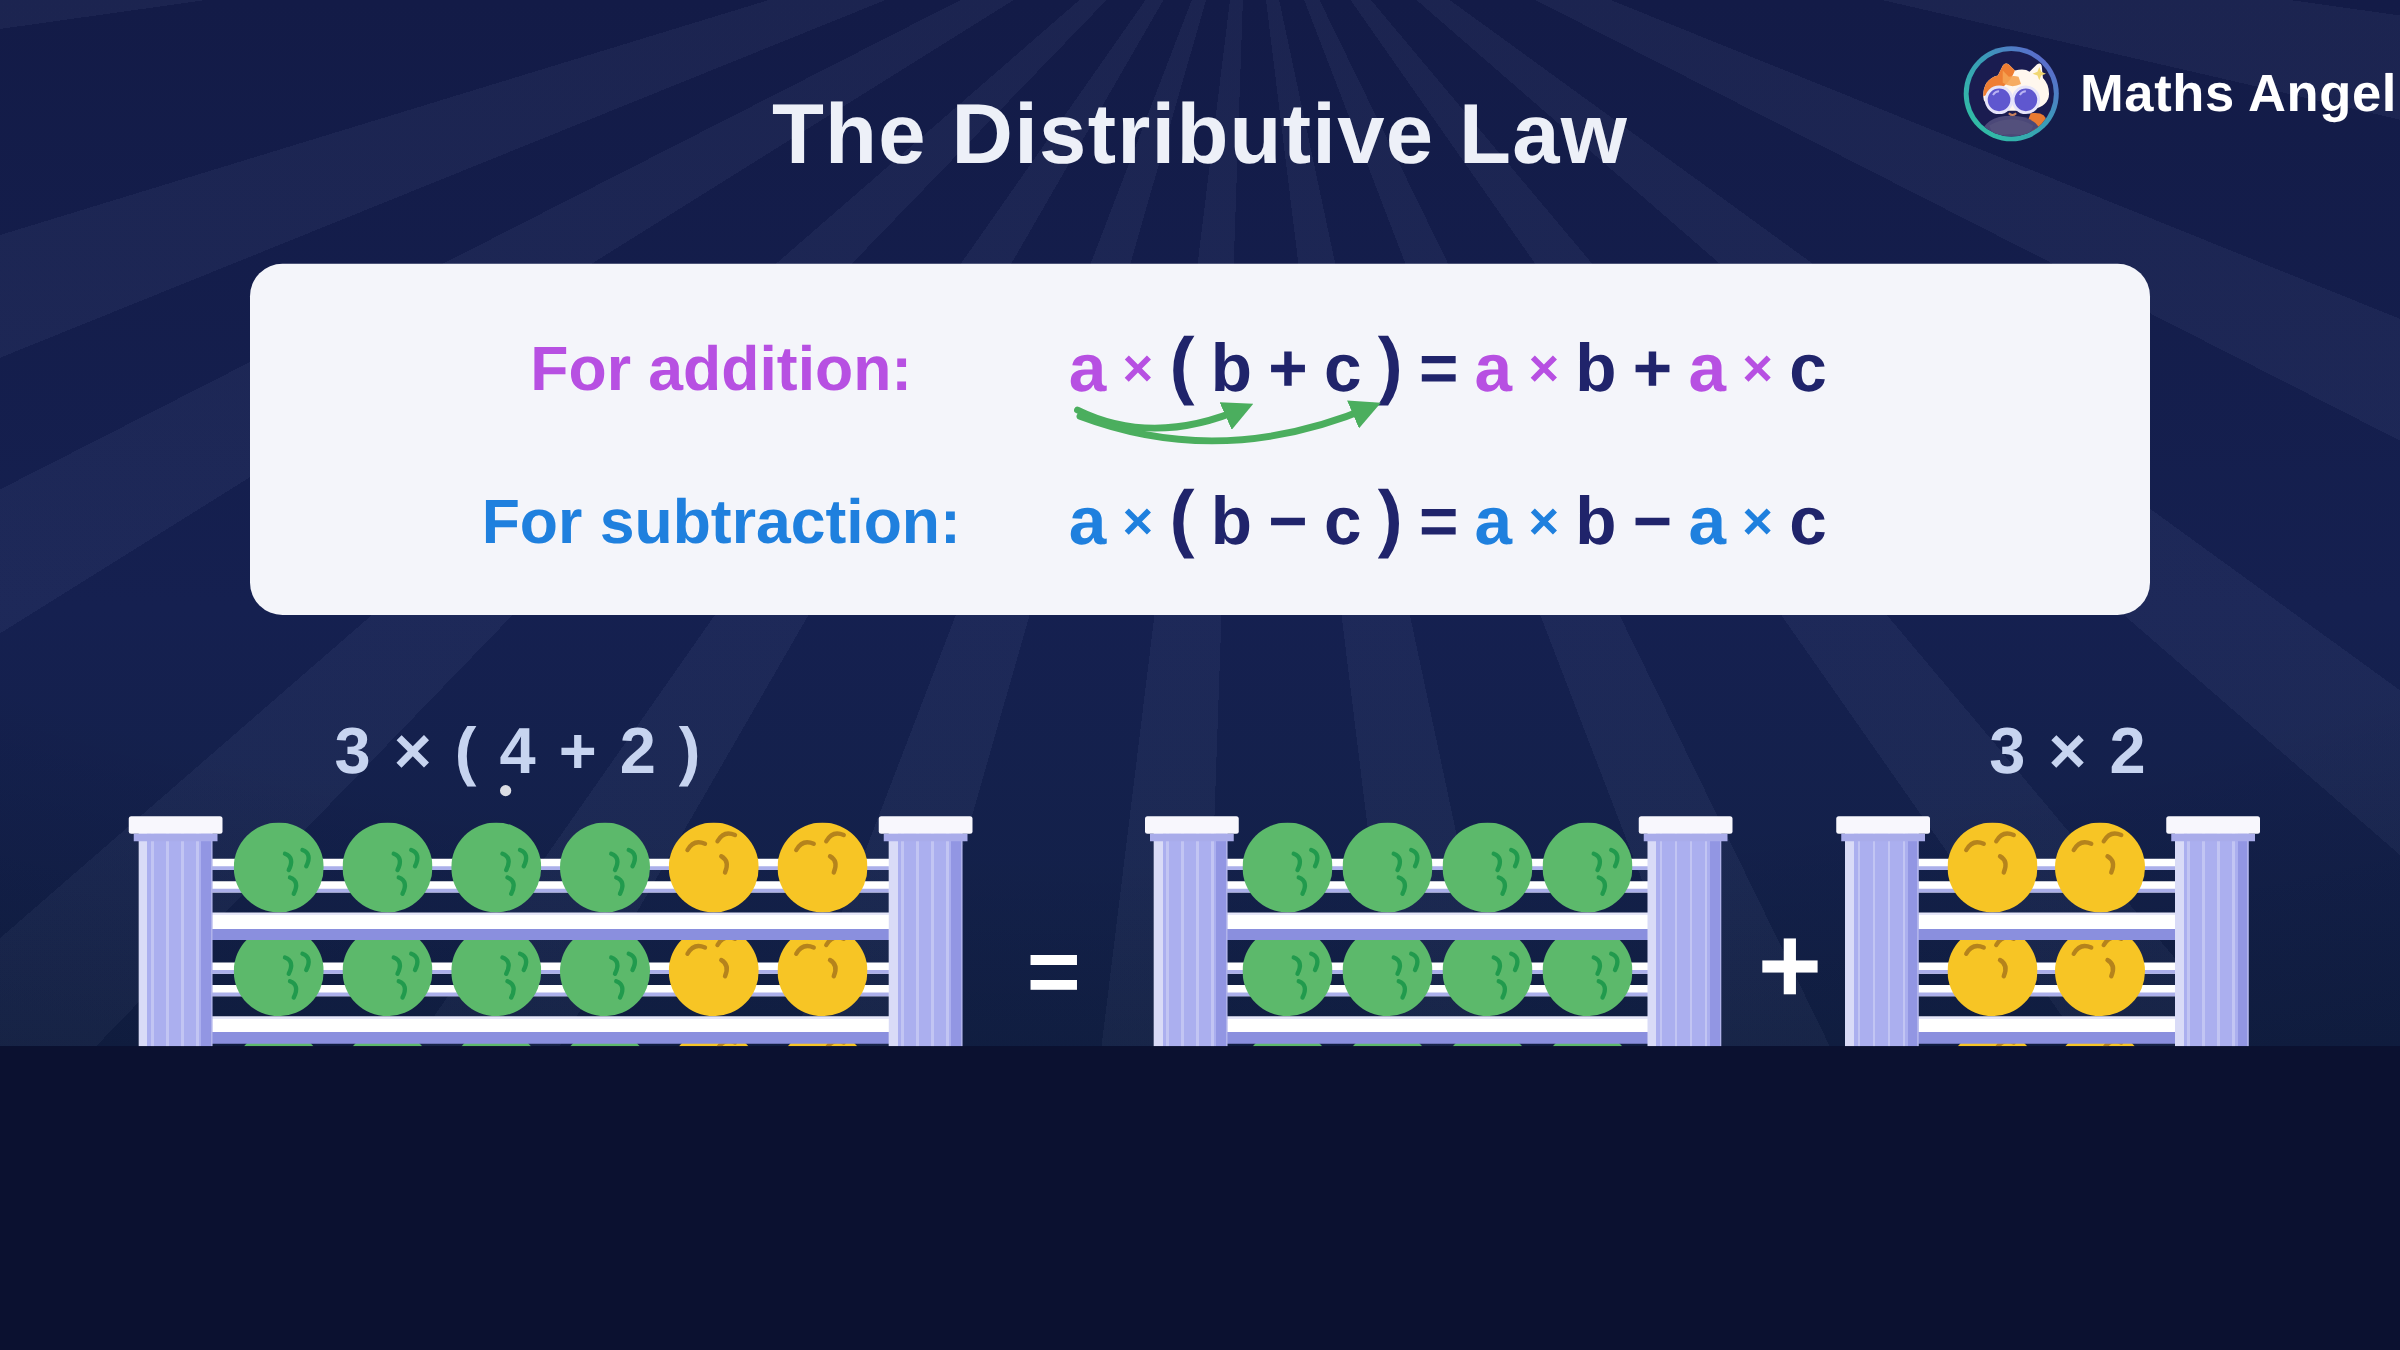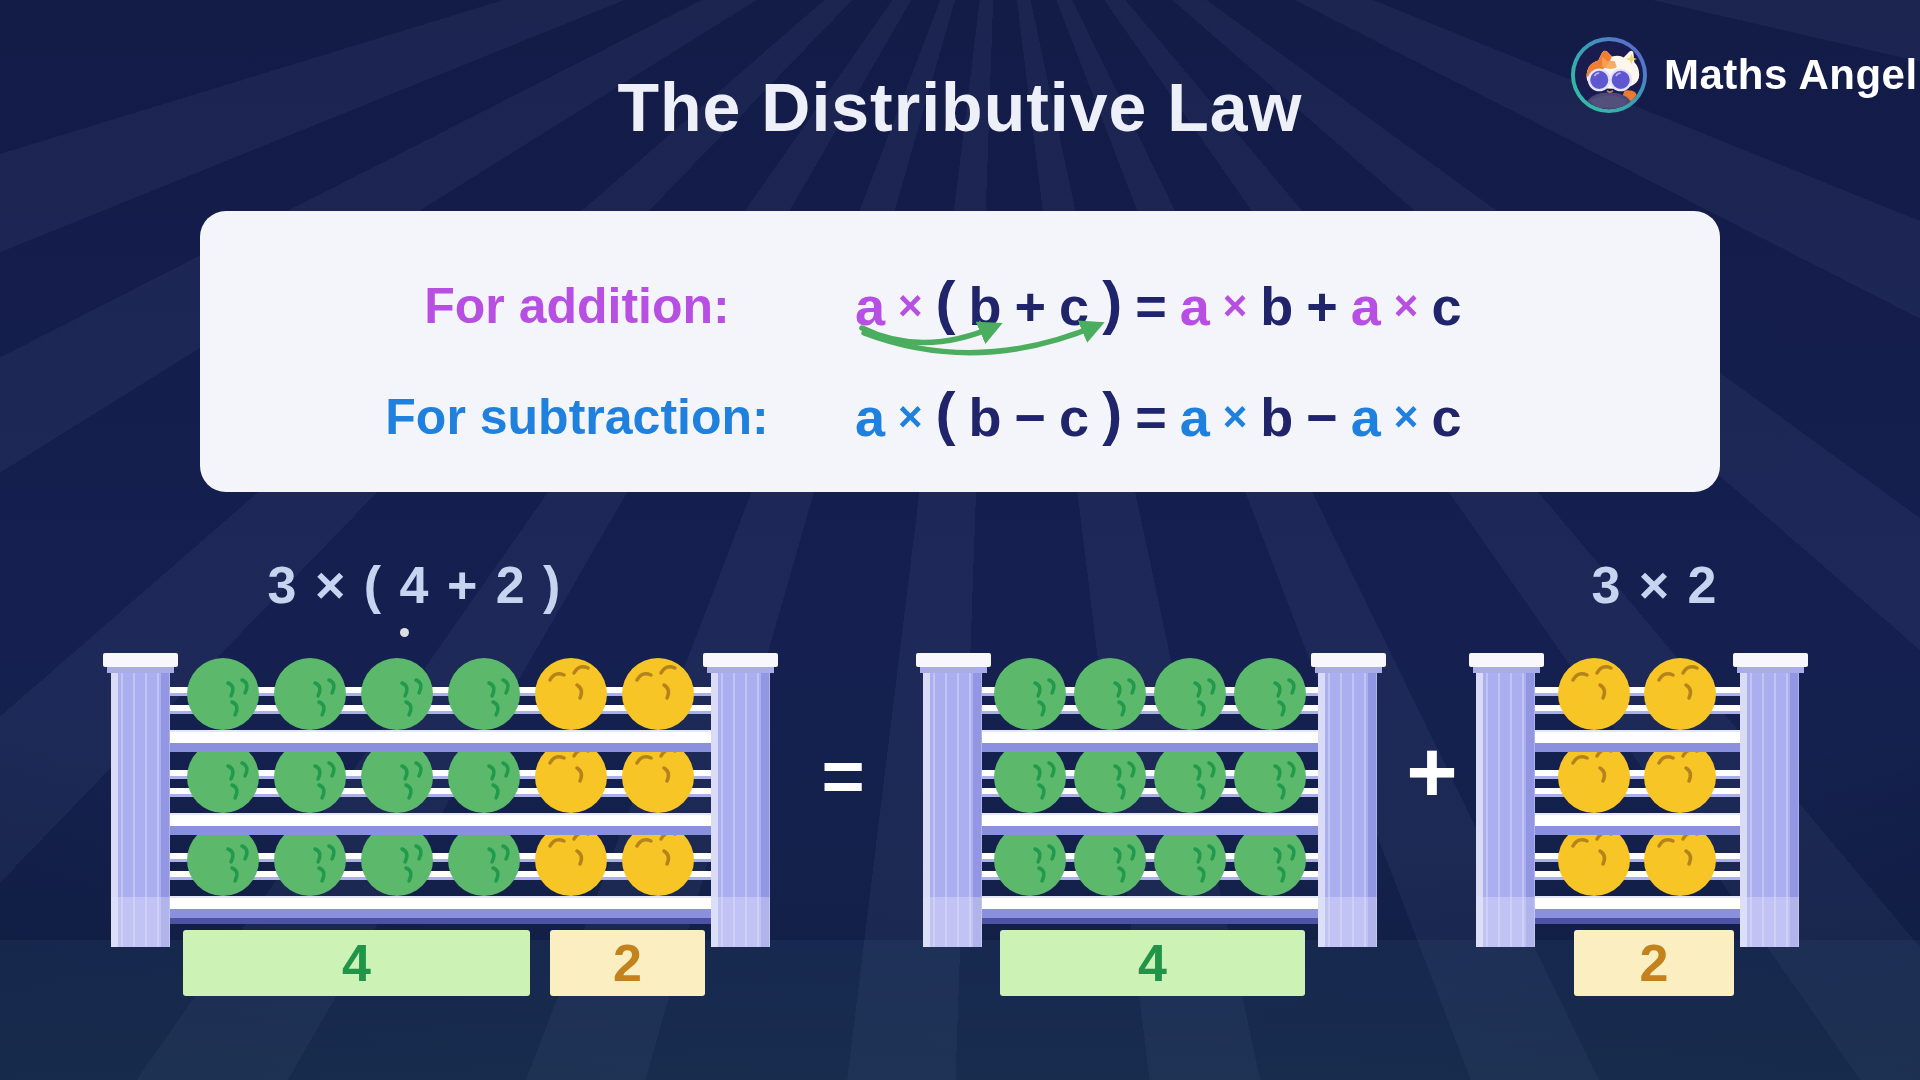--- a/index.html
+++ b/index.html
@@ -1,17 +1,17 @@
 <!DOCTYPE html>
 <html style="--c-background: #141c49; --c-card: #f4f5fa; --c-addition-accent: #b750e2; --c-subtraction-accent: #1f80de; --c-formula-navy: #20246b; --c-arrow-green: #4bae5e; --c-expression-text: #c7d4f0; --c-operator-white: #ffffff; --c-bead-green: #5cb96b; --c-bead-green-mark: #219a4d; --c-bead-yellow: #f7c525; --c-bead-yellow-mark: #b5831c; --c-pillar: #abafef; --c-shelf-purple: #8a8fde; --c-box-green-bg: #cdf2b5; --c-box-green-text: #209448; --c-box-yellow-bg: #fbefc2; --c-box-yellow-text: #c2821d;"><head>
 <meta charset="utf-8">
 <style>
   html,body{margin:0;padding:0;background:#0b1130;}
   .stage{
-    position:relative;width:1920px;height:1080px;overflow:hidden;
+    position:relative;width:1920px;height:837px;overflow:hidden;
     font-family:"Liberation Sans", sans-serif;
     background:linear-gradient(180deg,#131b47 0%,#152050 58%,#122146 100%);
   }
   .rays{
     position:absolute;inset:0;pointer-events:none;
     background:
       radial-gradient(130% 100% at 50% 30%, rgba(0,0,0,0) 52%, rgba(2,4,22,0.30) 100%),
       repeating-conic-gradient(from 248deg at 52% -14%,
         rgba(190,205,255,0.05) 0deg 5deg, rgba(0,0,0,0) 5deg 14deg);
   }
@@ -28,41 +28,41 @@
   
   .brand{position:absolute;left:1570px;top:36px;display:flex;align-items:center;gap:16px;}
   .brand-badge{display:block;}
   .brand-name{font-size:42px;font-weight:700;color:#ffffff;letter-spacing:0.5px;}
   
   .card{
     position:absolute;left:200px;top:211px;width:1520px;height:281px;
     background:var(--c-card,#f4f5fa);border-radius:26px;
   }
   .frow{position:absolute;left:0;right:0;height:76px;}
-  .frow-add{top:57px;}
+  .frow-add{top:46px;}
   .frow-sub{top:168px;}
   .flabel{
     position:absolute;left:100px;width:554px;top:50%;transform:translateY(-50%);
     text-align:center;font-size:50px;font-weight:800;
   }
   .flabel-add{color:var(--c-addition-accent,#b750e2);}
   .flabel-sub{color:var(--c-subtraction-accent,#1f80de);}
   .ftokens{
     position:absolute;left:655px;top:50%;transform:translateY(-50%);
     display:flex;align-items:center;gap:13px;white-space:nowrap;
   }
   .tok{font-size:54px;font-weight:800;color:var(--c-formula-navy,#20246b);line-height:1;}
   .tok-times{font-size:42px;font-weight:700;}
   .tok-paren{font-size:60px;font-weight:600;transform:translateY(-3px);}
   .tok-op{font-weight:800;}
   .arrows{position:absolute;left:648px;top:107px;width:270px;height:46px;overflow:visible;}
   .arrow-path{fill:none;stroke:var(--c-arrow-green,#4bae5e);stroke-width:5.5;stroke-linecap:round;}
   
   .expr{
-    position:absolute;top:554px;height:62px;line-height:62px;text-align:center;
+    position:absolute;top:570px;height:62px;line-height:62px;text-align:center;
     font-size:52px;font-weight:800;letter-spacing:2px;color:var(--c-expression-text,#c7d4f0);
   }
   .expr-a{left:165px;width:500px;}
   .expr-b{left:900px;width:500px;}
   .expr-c{left:1405px;width:500px;}
   
   .op{position:absolute;width:100px;text-align:center;color:var(--c-operator-white,#fff);line-height:1;}
   .op-eq{left:793px;top:740px;font-size:74px;font-weight:800;}
   .op-plus{left:1382px;top:728px;font-size:88px;font-weight:700;}
   

